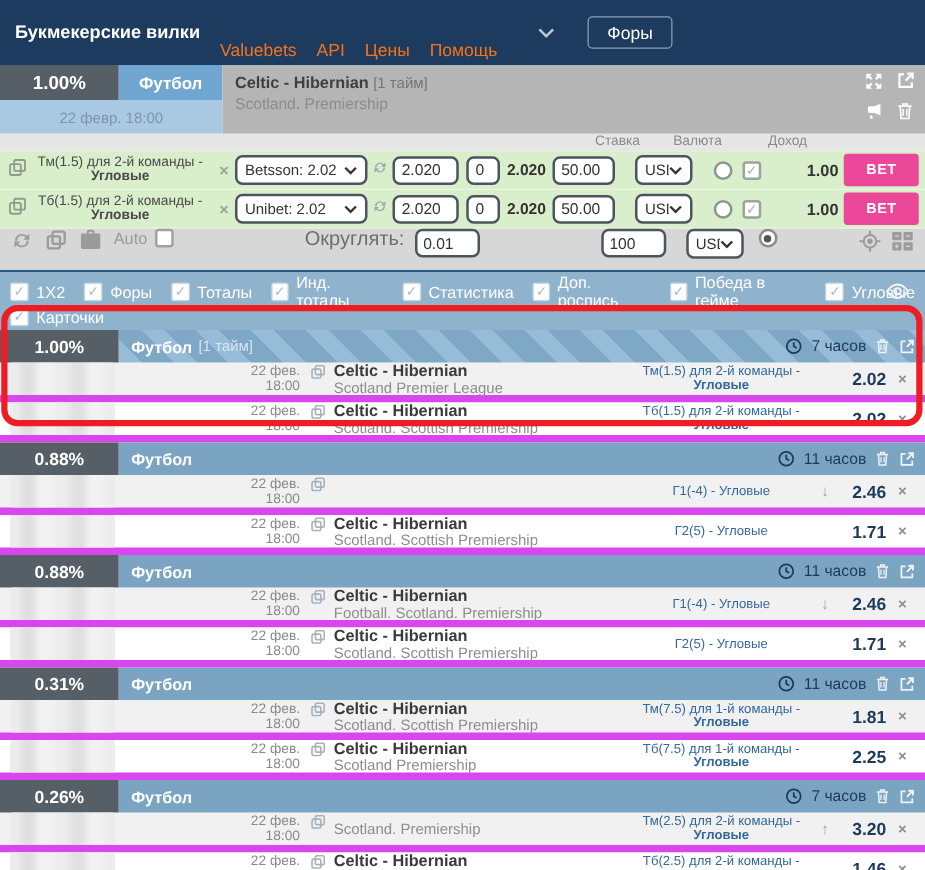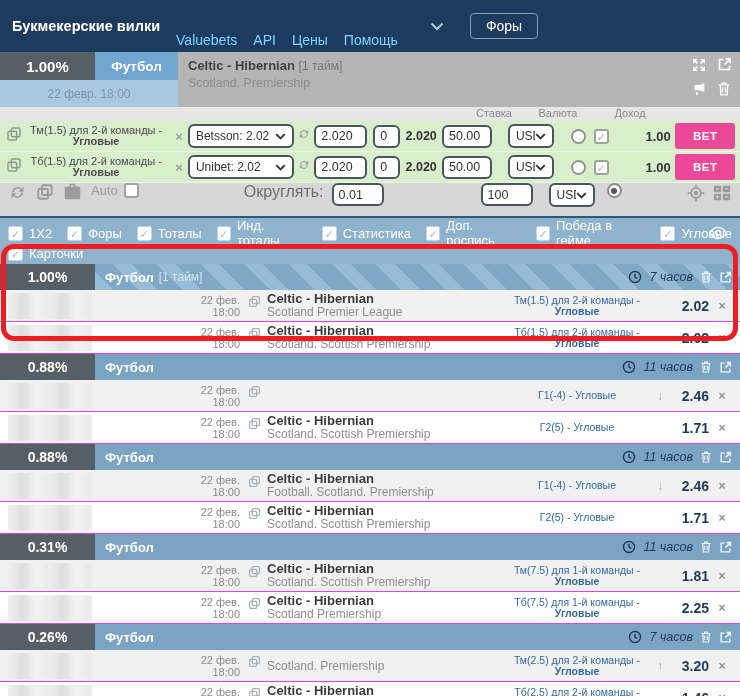--- a/index.html
+++ b/index.html
@@ -2,21 +2,21 @@
 <html><head>
 <meta charset="utf-8">
 <style>
   * { margin:0; padding:0; box-sizing:border-box; }
   html,body { width:740px; height:696px; overflow:hidden; }
   body { font-family:"Liberation Sans", sans-serif; background:#fff; position:relative; }
 
   
   .topnav { height:52px; background:#1c3b5e; display:flex; align-items:center; justify-content:flex-start; gap:16px; padding:0 12px; }
   .brand { color:#fff; font-weight:bold; font-size:14.5px; }
-  .navitem { color:#7dd3fc; font-size:14px; cursor:pointer;margin-top:28px; }
+  .navitem { color:#f97316; font-size:14px; cursor:pointer;margin-top:28px; }
   .nav-caret { color:#b9c7d4; margin-left:16px; display:flex; align-items:center; }
   .login-btn { color:#fff; font-size:14px; border:1px solid #8aa0b4; border-radius:4px; padding:4px 15px; margin-left:10px; background:transparent; cursor:pointer; }
 
   
   .calc-head { height:55px; display:flex; }
   .ch-left { width:178px; display:flex; flex-direction:column; }
   .ch-left-top { height:28px; display:flex; }
   .ch-pct { width:95px; background:#565e66; color:#fff; font-weight:bold; font-size:15px; display:flex; align-items:center; justify-content:center; }
   .ch-sport { flex:1; background:#70a6d0; color:#fff; font-weight:bold; font-size:13.5px; display:flex; align-items:center; justify-content:center; }
   .ch-date { flex:1; background:#a9c8e1; color:#7d95aa; font-size:12px; display:flex; align-items:center; justify-content:center; }
@@ -79,24 +79,24 @@
   .eye { position:absolute; right:12px; top:8px; color:#f2f6f9; cursor:pointer; }
 
   
   .g-head { height:26px; display:flex; }
   .g-percent { width:95px; background:#565e66; color:#fff; font-weight:bold; font-size:14px; display:flex; align-items:center; justify-content:center; }
   .g-head-main { flex:1; background:#7ba4c3; display:flex; align-items:center; padding:0 8px 0 10px; cursor:pointer; }
   .g-head-main.striped { background:repeating-linear-gradient(45deg,#97bcd7 0 13px,#7fa8c6 13px 31px); }
   .g-sport { color:#fff; font-weight:bold; font-size:13px; }
   .g-tag { color:#d9e6f0; font-size:12px; margin-left:5px; }
   .g-right { margin-left:auto; display:flex; align-items:center; gap:7px; }
-  .g-age { color:#1d3a5c; font-size:12.5px;font-style:italic; }
+  .g-age { color:#1d3a5c; font-size:12.5px; }
   .g-right .clockc { color:#1d3a5c; display:flex; }
   .g-right .whitec { color:#eef3f7; display:flex; cursor:pointer; }
-  .arb-row { height:32px; display:flex; align-items:center; background:#fff; border-bottom:1px solid #d946ef; padding:0 5px 0 8px; cursor:pointer; }
+  .arb-row { height:32px; display:flex; align-items:center; background:#fff; border-bottom:6px solid #d946ef; padding:0 5px 0 8px; cursor:pointer; }
   .arb-row.odd { background:#f1f1f1; }
   .logo-ph { width:84px; height:26px; border-radius:2px; overflow:hidden; position:relative; flex:0 0 auto; }
   .logo-ph::before { content:""; position:absolute; inset:-5px;
     background:repeating-linear-gradient(90deg,#ececec 0 14px,#dfdfdf 14px 26px,#f2f2f2 26px 40px);
     filter:blur(3px); }
   .r-when { width:52px; margin-left:96px; text-align:right; font-size:11px; color:#8a8a8a; line-height:12px; flex:0 0 auto; }
   .arb-row .ic-copy { color:#a8b2ba; margin:0 6px 6px 8px; flex:0 0 auto; }
   .r-event { line-height:13px; overflow:hidden; white-space:nowrap; }
   .r-title { font-size:13px; font-weight:bold; color:#3a3a3a; }
   .r-league { font-size:12px; color:#8e8e8e; margin-top:1px; }

